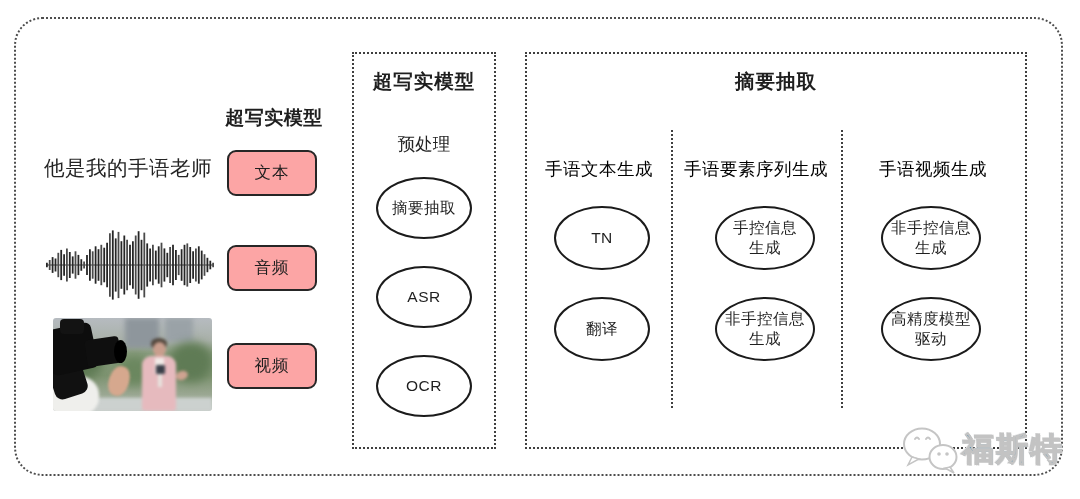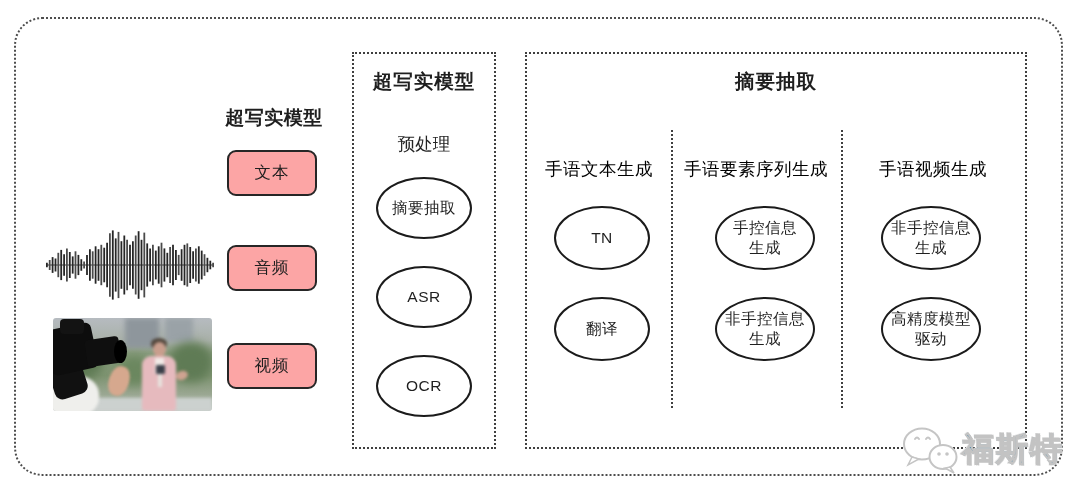--- a/index.html
+++ b/index.html
@@ -79,20 +79,21 @@
     -webkit-text-stroke:1.2px #c3c3c3;text-shadow:1px 1px 0 #d8d8d8,-1px -1px 0 #e6e6e6;}
 </style>
 </head>
 <body>
 
 <div id="canvas">
 
   <div class="outer-border"></div>
 
   <div class="input-title">超写实模型</div>
+  <div class="sample-text">他是我的手语老师</div>
 
   <div class="waveform">
     <svg viewBox="0 0 172 74" preserveAspectRatio="none">
         <line x1="2" y1="37" x2="170" y2="37" stroke="#3a3a3a" stroke-width="1"></line>
         <line x1="2.9" y1="34.8" x2="2.9" y2="39.2" stroke="#262626" stroke-width="1.8"></line>
         <line x1="5.7" y1="32.0" x2="5.7" y2="42.0" stroke="#4a4a4a" stroke-width="1.8"></line>
         <line x1="8.6" y1="29.1" x2="8.6" y2="44.9" stroke="#262626" stroke-width="1.8"></line>
         <line x1="11.5" y1="30.5" x2="11.5" y2="43.5" stroke="#262626" stroke-width="1.8"></line>
         <line x1="14.3" y1="24.8" x2="14.3" y2="49.2" stroke="#4a4a4a" stroke-width="1.8"></line>
         <line x1="17.2" y1="21.9" x2="17.2" y2="52.1" stroke="#262626" stroke-width="1.8"></line>

